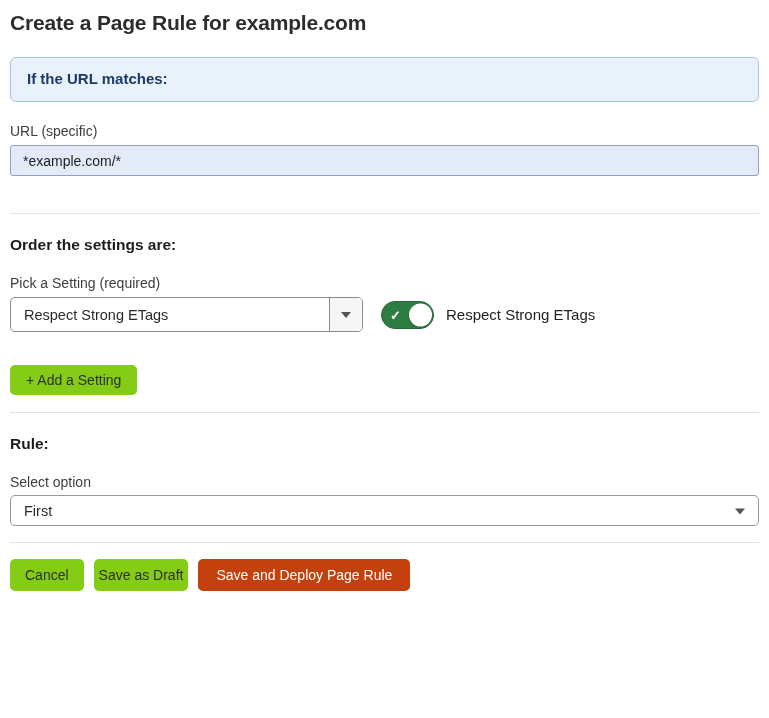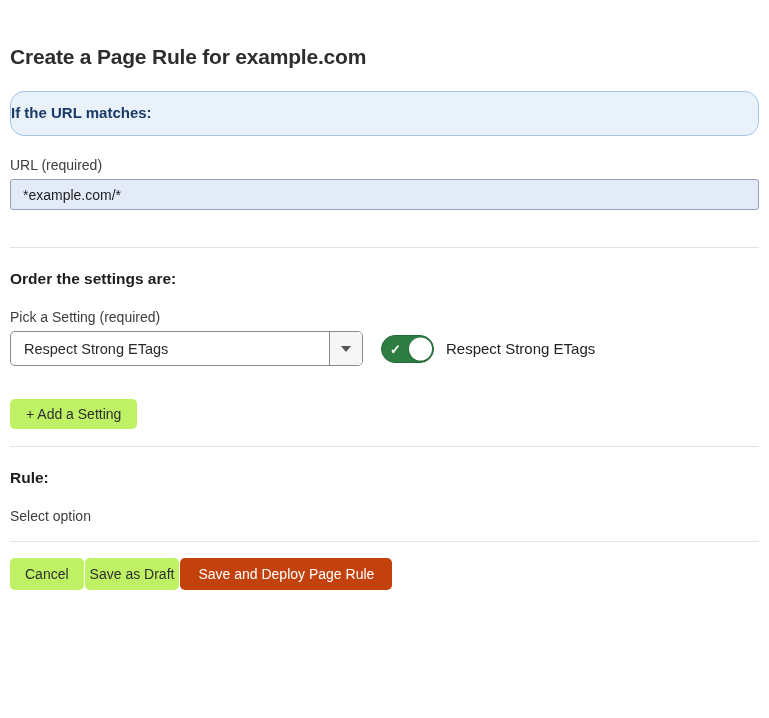--- a/index.html
+++ b/index.html
@@ -15,28 +15,27 @@
     padding: 0 10px;
     overflow: hidden;
   }
   .page-title {
     padding-top: 10px;
     font-size: 21px;
     font-weight: 700;
     color: #2d2d2d;
     letter-spacing: -0.2px;
     line-height: 26px;
-    margin-top: 34px;
   }
   .info-box {
     margin-top: 21px;
     background: #e9f1fb;
     border: 1px solid #a3c5e9;
-    border-radius: 14px;
-    padding: 9px 16px 10px 0;
+    border-radius: 6px;
+    padding: 9px 16px 10px 16px;
     color: #1b3a66;
     font-size: 15px;
     line-height: 24px;
   }
   .info-heading { font-weight: 700; }
   .info-link {
     color: #1d5dba;
     text-decoration: underline;
     cursor: pointer;
   }
@@ -155,21 +154,21 @@
     align-items: center;
     justify-content: center;
     height: 32px;
     border: none;
     border-radius: 5px;
     font-size: 14px;
     font-family: "Liberation Sans", sans-serif;
     cursor: pointer;
   }
   .btn-gray {
-    background: #bef264;
+    background: #84cc16;
     color: #2f2f2f;
   }
   .add-setting-btn {
     margin-top: 33px;
     height: 30px;
     padding: 0 16px;
   }
   .order-select {
     margin-top: 4px;
     width: 100%;
@@ -195,42 +194,42 @@
     margin-top: 6px;
     font-size: 14px;
     color: #3c3c3c;
     line-height: 21px;
     max-width: 740px;
   }
   .footer {
     margin-top: 16px;
     display: flex;
     align-items: center;
-    gap: 1px;
+    gap: 10px;
   }
   .cancel-btn { padding: 0 15px; }
   .draft-btn { padding: 0 5px; }
   .deploy-btn {
     padding: 0 18px;
     background: #c2410c;
     color: #ffffff;
   }
 </style>
 </head>
 <body>
 
 <div class="page">
 
   <h1 class="page-title">Create a Page Rule for example.com</h1>
 
   <div class="info-box">
     <div class="info-heading">If the URL matches:</div>
   </div>
 
-  <div class="field-label">URL (required)</div>
+  <div class="field-label">URL (specific)</div>
   <input class="url-input" type="text" value="*example.com/*" style="">
 
   <hr class="divider divider-1">
 
   <div class="section-heading">Order the settings are:</div>
 
   <div class="field-label">Pick a Setting (required)</div>
 
   <div class="setting-row">
     <div class="setting-select">
@@ -247,20 +246,24 @@
   </div>
 
   <button class="btn btn-gray add-setting-btn">+ Add a Setting</button>
 
   <hr class="divider divider-2">
 
   <div class="section-heading">Rule:</div>
 
   <div class="field-label">Select option</div>
 
+  <div class="order-select">
+    <span>First</span>
+    <span class="tri-down"></span>
+  </div>
 
 
   <hr class="divider divider-3">
 
   <div class="footer">
     <button class="btn btn-gray cancel-btn">Cancel</button>
     <button class="btn btn-gray draft-btn">Save as Draft</button>
     <button class="btn deploy-btn">Save and Deploy Page Rule</button>
   </div>
 

